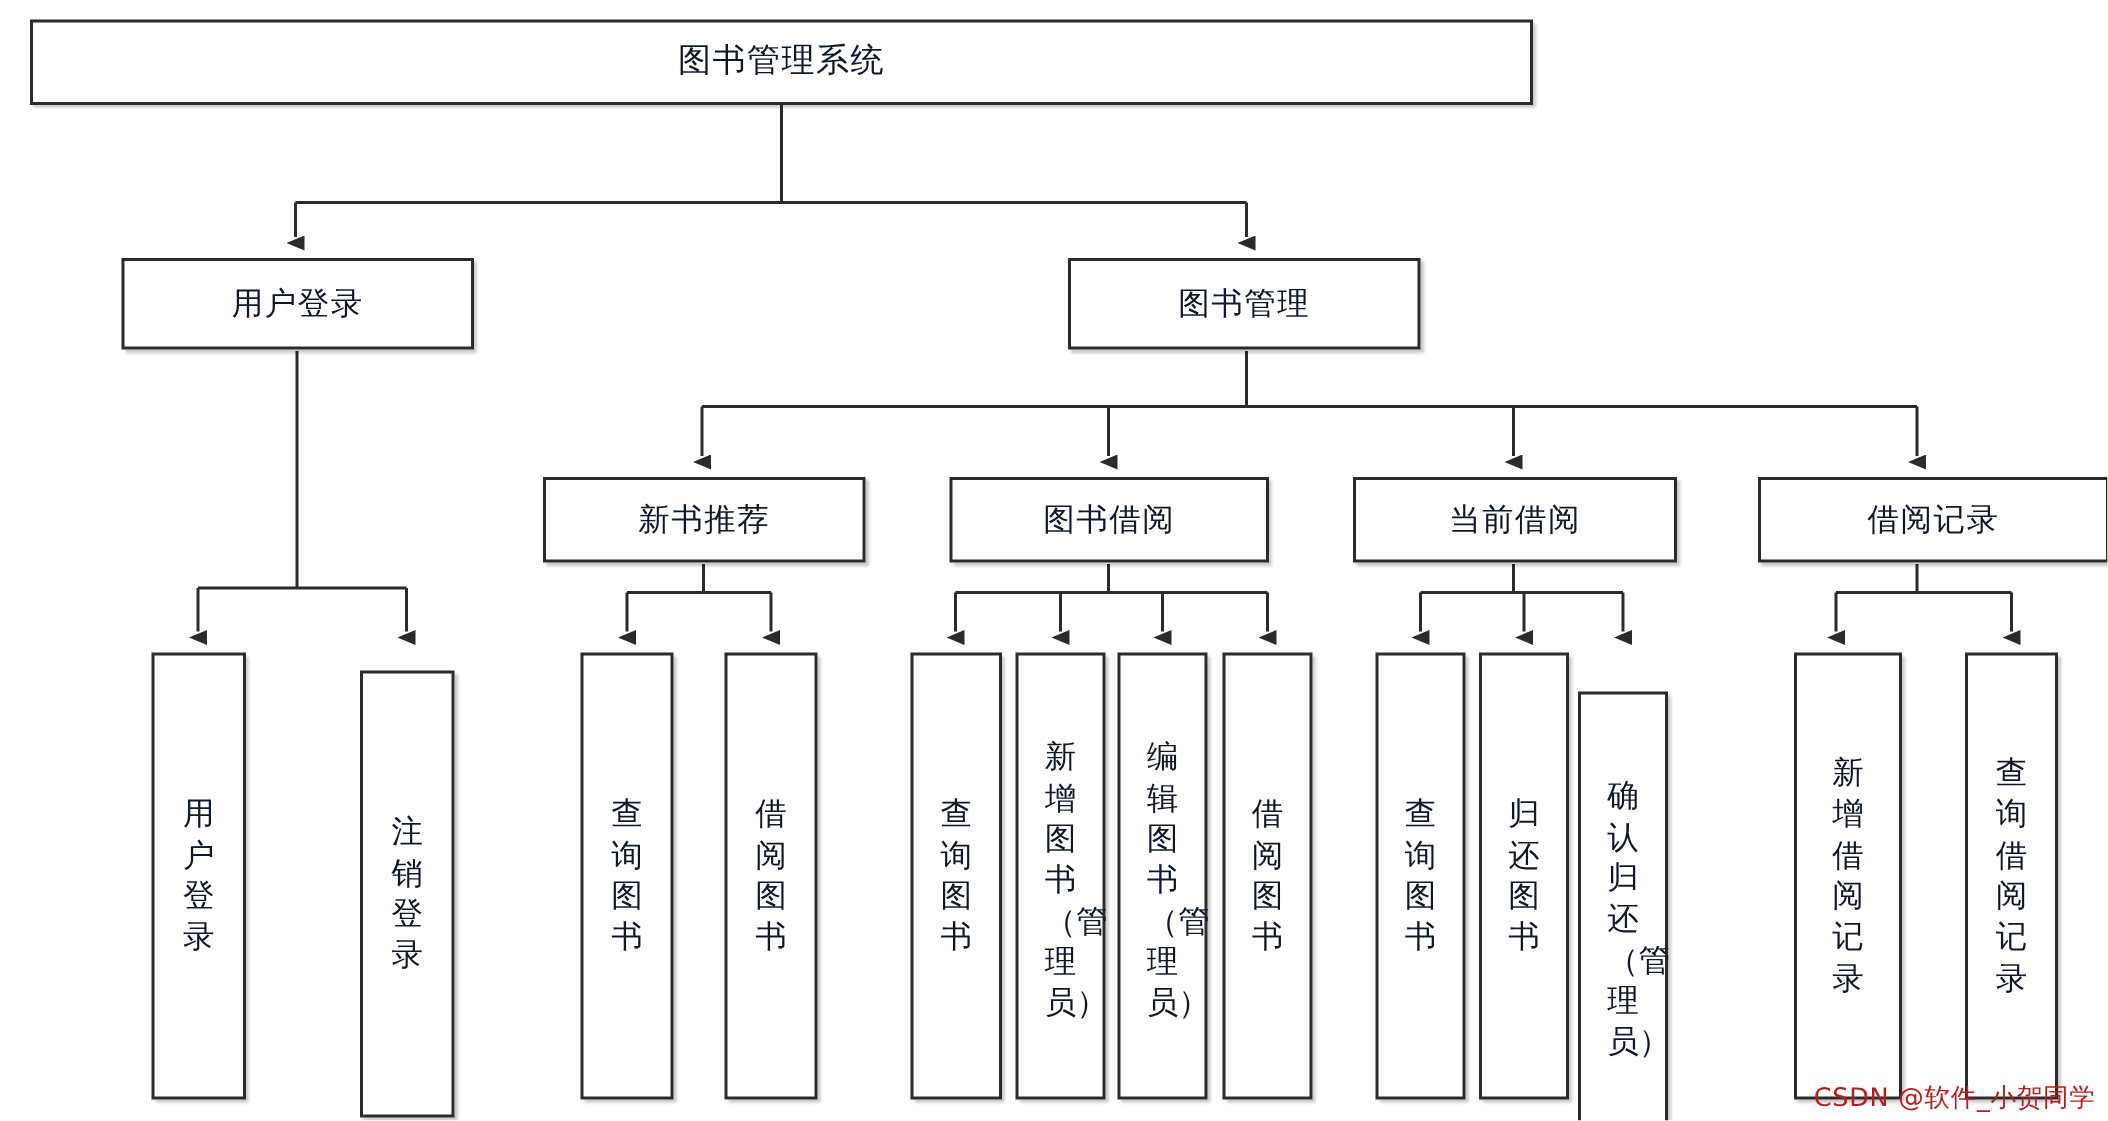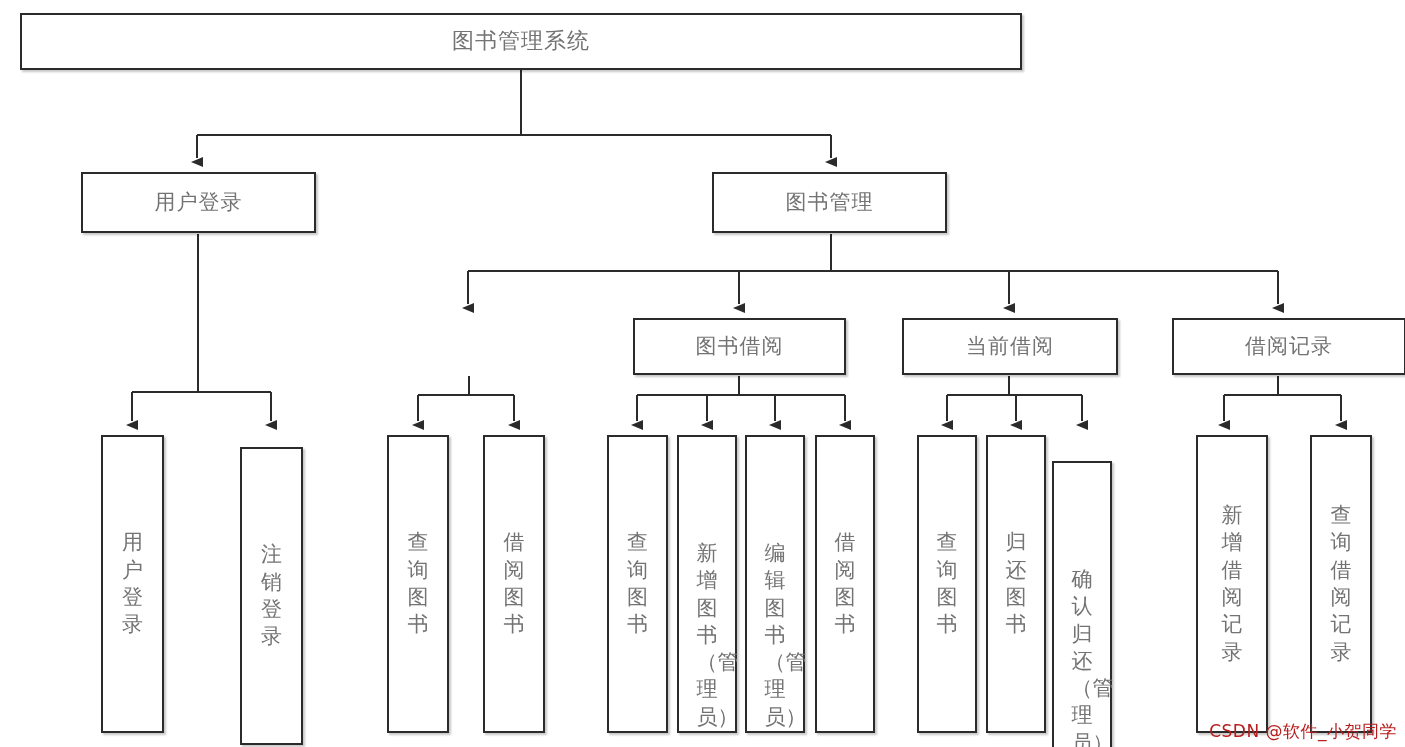--- a/index.html
+++ b/index.html
@@ -19,40 +19,40 @@
   }
   .node {
     position: absolute;
     box-sizing: border-box;
     background: #ffffff;
     border: 2px solid #2b2b2b;
     box-shadow: 2px 2px 2px rgba(0,0,0,0.22);
     display: flex;
     align-items: center;
     justify-content: center;
-    color: #737373;
+    color: #0f172a;
   }
   .node-label {
     display: block;
     text-align: center;
     line-height: 1.22;
     white-space: pre-line;
   }
   
   .node.horiz .node-label {
     font-size: 21px;
     letter-spacing: 1px;
   }
   .node.root .node-label {
     font-size: 22px;
     letter-spacing: 1px;
   }
   
   .node.vert {
-    align-items: flex-end;
+    align-items: center;
     justify-content: center;
     padding-top: 6px;
   }
   .node.vert .node-label {
     font-size: 21px;
     line-height: 1.30;
     letter-spacing: 0px;
     width: 1em;
     word-break: break-all;
     text-align: center;
@@ -141,20 +141,23 @@
     <span class="node-label">图书管理系统</span>
   </div>
 
   <div class="node horiz" style="left:81px; top:172px; width:235px; height:61px;">
     <span class="node-label">用户登录</span>
   </div>
   <div class="node horiz" style="left:712px; top:172px; width:235px; height:61px;">
     <span class="node-label">图书管理</span>
   </div>
 
+  <div class="node horiz" style="left:362px; top:318px; width:215px; height:57px;">
+    <span class="node-label">新书推荐</span>
+  </div>
   <div class="node horiz" style="left:633px; top:318px; width:213px; height:57px;">
     <span class="node-label">图书借阅</span>
   </div>
   <div class="node horiz" style="left:902px; top:318px; width:216px; height:57px;">
     <span class="node-label">当前借阅</span>
   </div>
   <div class="node horiz" style="left:1172px; top:318px; width:234px; height:57px;">
     <span class="node-label">借阅记录</span>
   </div>
 

